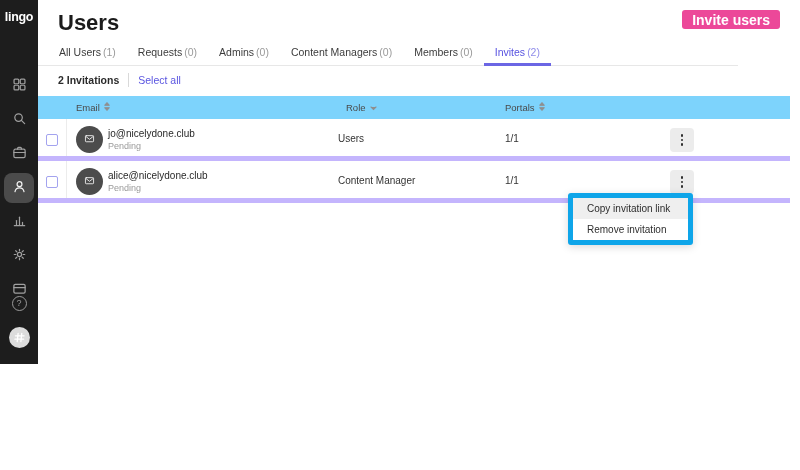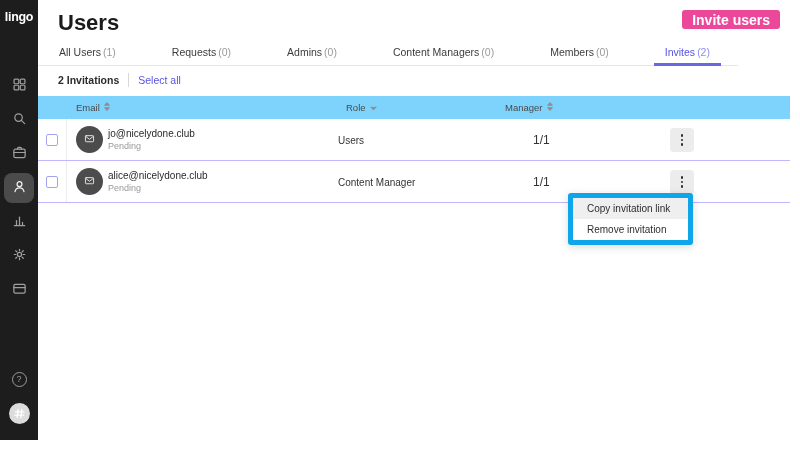--- a/index.html
+++ b/index.html
@@ -1,21 +1,21 @@
 <!DOCTYPE html>
 <html><head>
 <meta charset="utf-8">
 <style>
   * { margin:0; padding:0; box-sizing:border-box; }
   html,body { background:#ffffff; }
   body { font-family:"Liberation Sans","DejaVu Sans",sans-serif; }
   .app { position:relative; width:800px; height:470px; background:#fff; overflow:hidden; }
 
   
-  .sidebar { position:absolute; left:0; top:0; width:38px; height:440px; background:#1d1d1d; }
+  .sidebar { position:absolute; left:0; top:0; width:38px; height:364px; background:#1d1d1d; }
   .logo { position:absolute; top:10px; left:0; width:38px; text-align:center;
           color:#fff; font-size:12.5px; font-weight:bold; letter-spacing:-0.3px; }
   .nav { position:absolute; top:71px; left:0; width:38px; display:flex; flex-direction:column;
          align-items:center; gap:4px; }
   .nav-item { width:30px; height:30px; display:flex; align-items:center; justify-content:center;
               border-radius:8px; }
   .nav-item.active { background:#4b4b4b; }
   .nav-item svg { stroke:#a0a0a0; fill:none; stroke-width:1.3; stroke-linecap:round; stroke-linejoin:round; }
   .nav-item.active svg { stroke:#f2f2f2; }
   .sidebar-bottom { position:absolute; bottom:16px; left:0; width:38px; display:flex;
@@ -28,53 +28,53 @@
 
   
   .main { position:absolute; left:38px; top:0; width:762px; height:470px; background:#fff; }
   .page-title { position:absolute; top:10px; left:20px; font-size:22px; font-weight:bold; color:#1b1b1b; }
   .invite-btn { position:absolute; top:10px; right:20px; height:19px; padding:0 10px;
                 background:#ec4899; color:#fff; border:none; border-radius:3px;
                 font-size:14px; font-weight:600; font-family:inherit; cursor:pointer; }
 
   
   .tabs { position:absolute; top:42px; left:0; width:700px; height:24px;
-          border-bottom:1px solid #e7e7e7; display:flex; padding-left:10px;gap:34px; }
+          border-bottom:1px solid #e7e7e7; display:flex; padding-left:10px; }
   .tab { padding:0 11px; font-size:10.5px; color:#3c3c3c; line-height:21px; height:24px;
          white-space:nowrap; cursor:pointer; }
   .tab .cnt { color:#9a9a9a; margin-left:2px; }
   .tab.active { color:#5752e0; border-bottom:3px solid #6b66e4; font-weight:500; }
   .tab.active .cnt { color:#8f8cea; }
 
   
   .toolbar { position:absolute; top:72px; left:20px; display:flex; align-items:center; height:16px; }
   .inv-count { font-size:10.5px; font-weight:bold; color:#2b2b2b; }
   .tb-sep { width:1px; height:14px; background:#d9d9d9; margin:0 9px; }
   .select-all { font-size:10.5px; color:#5a55e0; cursor:pointer; }
 
   
   .thead { position:absolute; top:96px; left:0; width:752px; height:23px; background:#7dd3fc; }
   .th { position:absolute; top:0; height:23px; line-height:23px; font-size:9.5px; color:#4a4a4a;
         display:flex; align-items:center; gap:4px; }
   .th-email { left:38px; } .th-role { left:308px; } .th-portals { left:467px; }
   .th svg { stroke:#8f8f8f; fill:#8f8f8f; }
 
   .tbody { position:absolute; top:119px; left:0; width:752px; }
-  .row { position:relative; height:42px; border-bottom:1px solid #c4b5fd; background:#fff; }
+  .row { position:relative; height:42px; border-bottom:5px solid #c4b5fd; background:#fff; }
   .col-divider { position:absolute; left:28px; top:0; width:1px; height:100%; background:#ececec; }
   .checkbox { position:absolute; left:8px; top:15px; width:12px; height:12px;
               border:1.5px solid #a3a3ef; border-radius:2px; background:#fff; cursor:pointer; }
   .avatar { position:absolute; left:38px; top:7px; width:27px; height:27px; border-radius:50%;
             background:#4c4c4c; display:flex; align-items:center; justify-content:center; }
   .avatar svg { stroke:#f0f0f0; fill:none; stroke-width:1.1; stroke-linecap:round; stroke-linejoin:round; }
   .email-block { position:absolute; left:70px; top:8px; }
   .email-text { font-size:10px; color:#2a2a2a; line-height:13px; }
   .status-text { font-size:9px; color:#9a9a9a; line-height:13px; }
   .cell-role { position:absolute; left:300px; top:50%; transform:translateY(-50%); font-size:10px; color:#333; }
-  .cell-portals { position:absolute; left:467px; top:50%; transform:translateY(-50%); font-size:12px; color:#333;margin-left:28px; }
+  .cell-portals { position:absolute; left:467px; top:50%; transform:translateY(-50%); font-size:10px; color:#333; }
   .kebab { position:absolute; left:632px; top:9px; width:24px; height:24px; background:#ececec;
            border-radius:4px; display:flex; flex-direction:column; align-items:center;
            justify-content:center; gap:2px; cursor:pointer; }
   .kebab i { width:2.5px; height:2.5px; background:#2e2e2e; border-radius:50%; display:block; }
 
   
   .context-menu { position:absolute; left:568px; top:193px; width:125px; background:#fff;
                   border:5px solid #0ea5e9; border-radius:3px;
                   box-shadow:0 2px 8px rgba(0,0,0,0.15); z-index:10; overflow:hidden; }
   .menu-item { height:21px; line-height:21px; padding:0 14px; font-size:10px; color:#2e2e2e;
@@ -209,21 +209,21 @@
       </div>
       <div class="th th-role">
         <span>Role</span>
         <span>
           <svg width="7" height="5" viewBox="0 0 7 5" fill="none">
             <path d="M1 1l2.5 2.5L6 1" stroke="#8f8f8f" stroke-width="1.1" stroke-linecap="round"></path>
           </svg>
         </span>
       </div>
       <div class="th th-portals">
-        <span>Manager</span>
+        <span>Portals</span>
         <span>
           <svg width="6" height="9" viewBox="0 0 6 9" stroke="none">
             <path d="M3 0.5L5.4 3.3H0.6Z"></path>
               <path d="M3 8.5L0.6 5.7H5.4Z"></path>
           </svg>
         </span>
       </div>
     </div>
 
     <div class="tbody">

